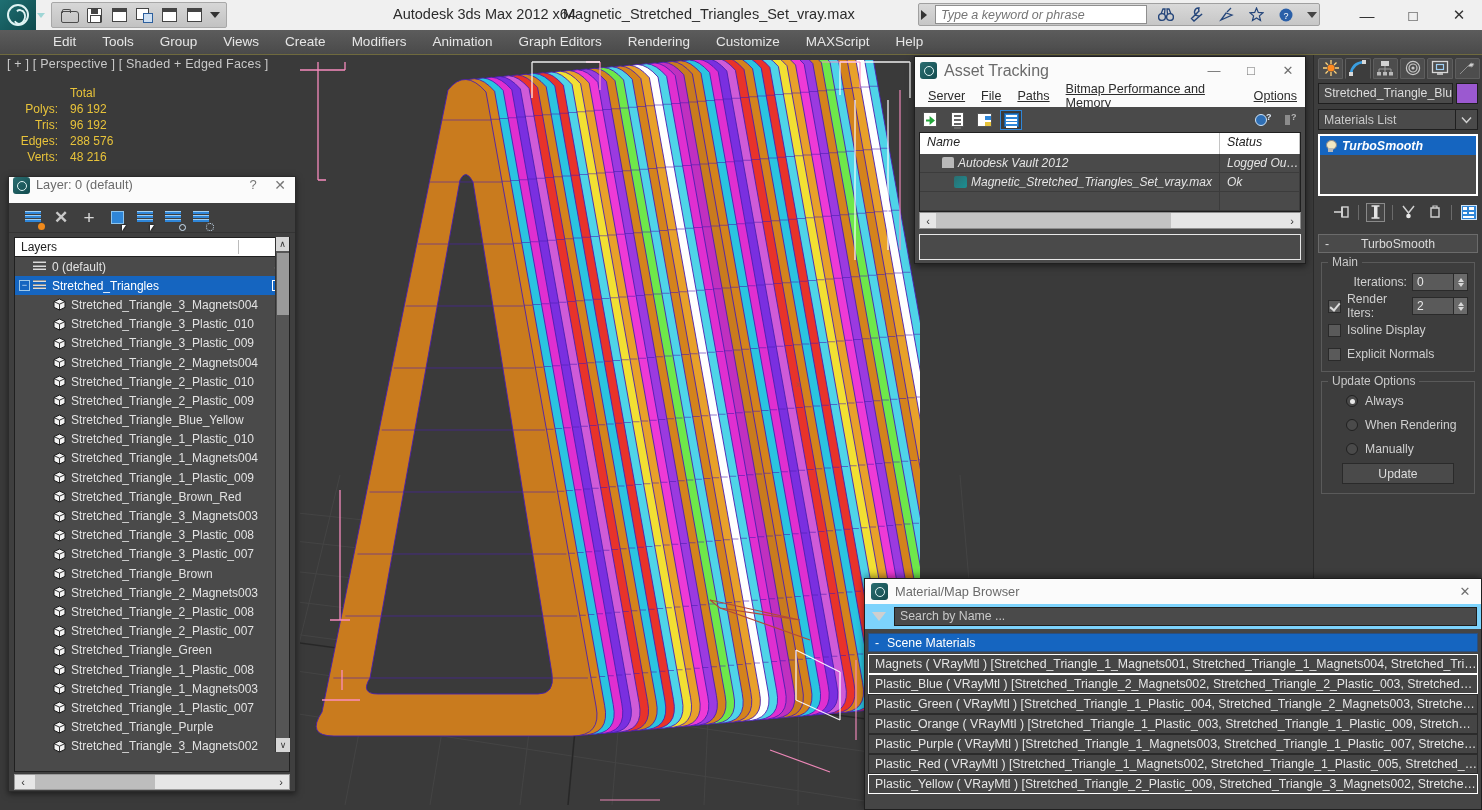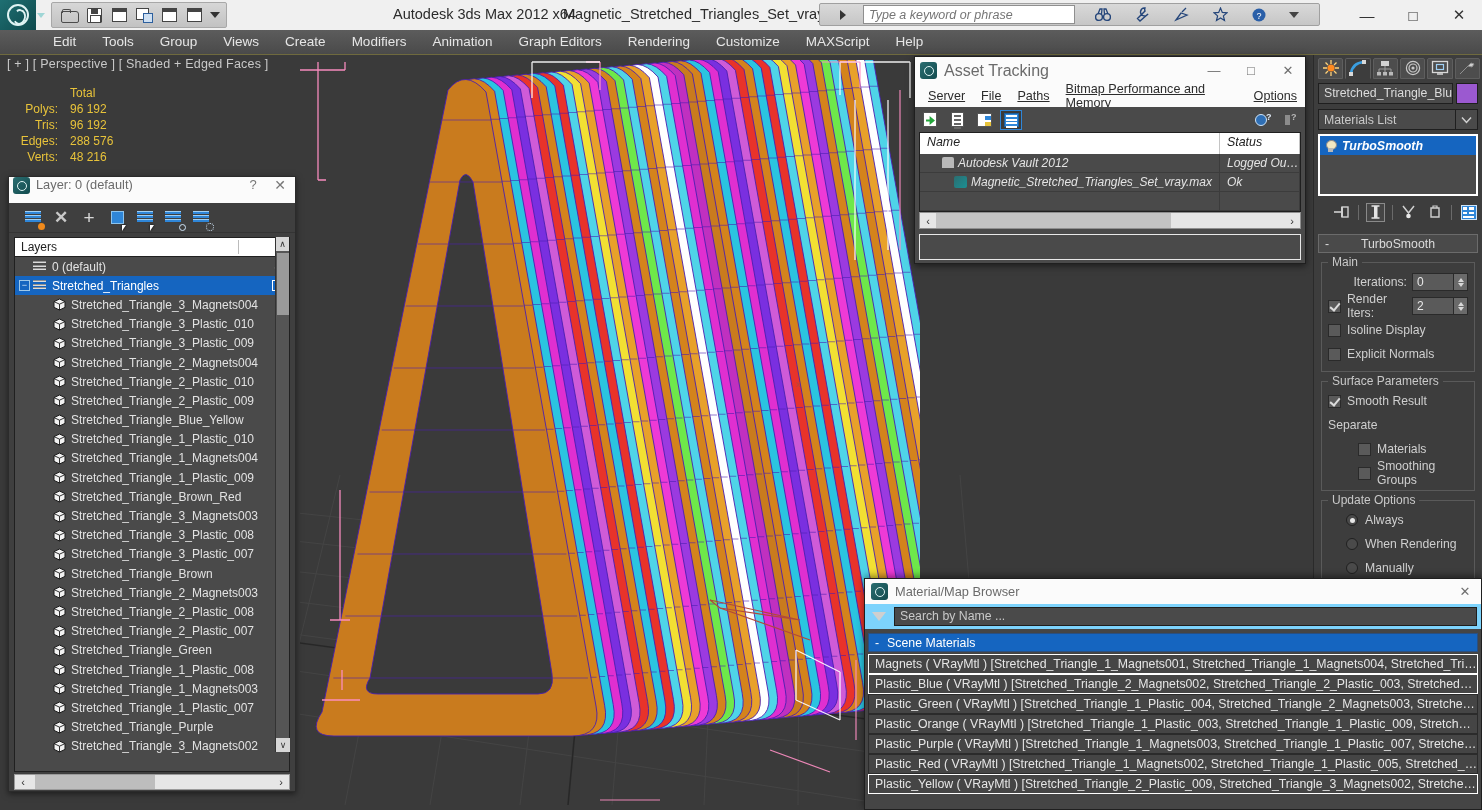--- a/index.html
+++ b/index.html
@@ -75,21 +75,21 @@
   }
   .title-file {
     position: absolute; left: 563px; top: 6px;
     font-size: 14.5px; color: #2b2b2b; white-space: nowrap;
   }
   .searchbox {
     position: absolute; right: 162px; top: 3px;
     height: 23px; display: flex; align-items: center;
     background: linear-gradient(#d9d9d9,#c6c6c6);
     border: 1px solid #a0a0a0; border-radius: 2px;
-    padding: 0 20px; gap: 17px;
+    padding: 0 2px; gap: 8px;
   }
   .sb-caret { width:0;height:0;border-top:5px solid transparent;border-bottom:5px solid transparent;border-left:6px solid #333;}
   .sb-input {
     width: 212px; height: 19px; background: #fff; border: 1px solid #8f8f8f;
     font-style: italic; font-size: 12.5px; color: #5a6a8c;
     padding: 1px 5px; font-family: "Liberation Sans", sans-serif;
   }
   .sb-ico { width:22px;height:20px;display:flex;align-items:center;justify-content:center;color:#2b4a7a;font-size:15px;}
   .win-ctrl { position: absolute; top: 0; height: 30px; display: flex; align-items: center; }
   .wc { width: 46px; height: 30px; display:flex;align-items:center;justify-content:center; color:#333; font-size: 15px; }
@@ -1375,38 +1375,20 @@
         <div class="row">
           <span class="cb"></span>
           <span class="lbl">Isoline Display</span>
         </div>
         <div class="row" style="margin-bottom:0">
           <span class="cb"></span>
           <span class="lbl">Explicit Normals</span>
         </div>
       </div>
 
-      <div class="grp">
-        <span class="gt">Surface Parameters</span>
-        <div class="row">
-          <span class="cb on"></span>
-          <span class="lbl">Smooth Result</span>
-        </div>
-        <div class="row">
-          <span class="lbl">Separate</span>
-        </div>
-        <div class="row" style="padding-left:30px">
-          <span class="cb"></span>
-          <span class="lbl">Materials</span>
-        </div>
-        <div class="row" style="padding-left:30px;margin-bottom:0">
-          <span class="cb"></span>
-          <span class="lbl">Smoothing Groups</span>
-        </div>
-      </div>
 
       <div class="grp">
         <span class="gt">Update Options</span>
         <div class="row" style="padding-left:18px">
           <span class="rb on"></span>
           <span class="lbl">Always</span>
         </div>
         <div class="row" style="padding-left:18px">
           <span class="rb"></span>
           <span class="lbl">When Rendering</span>

